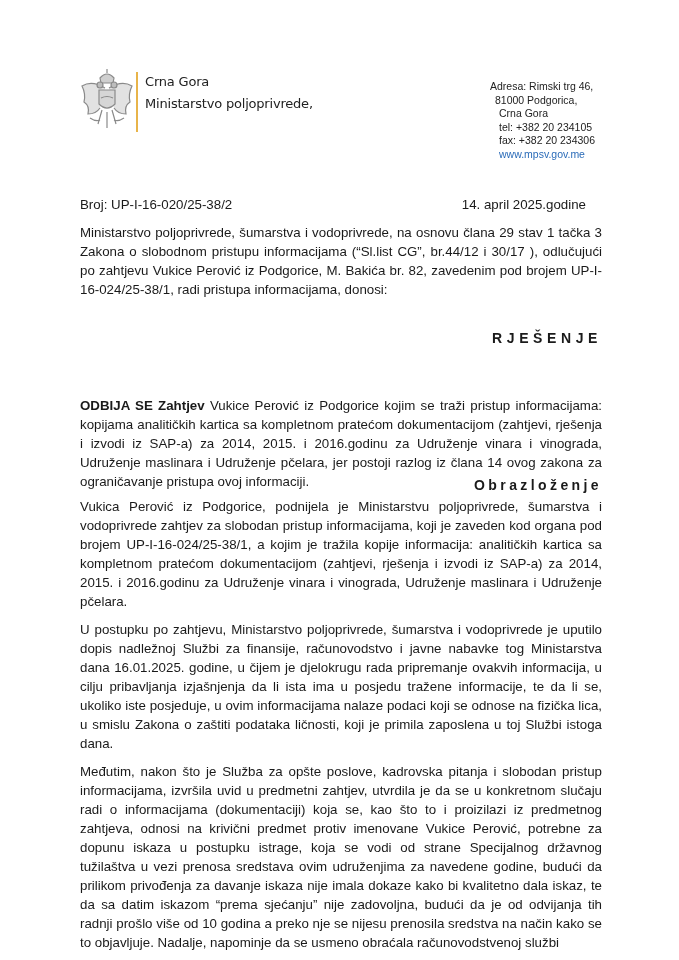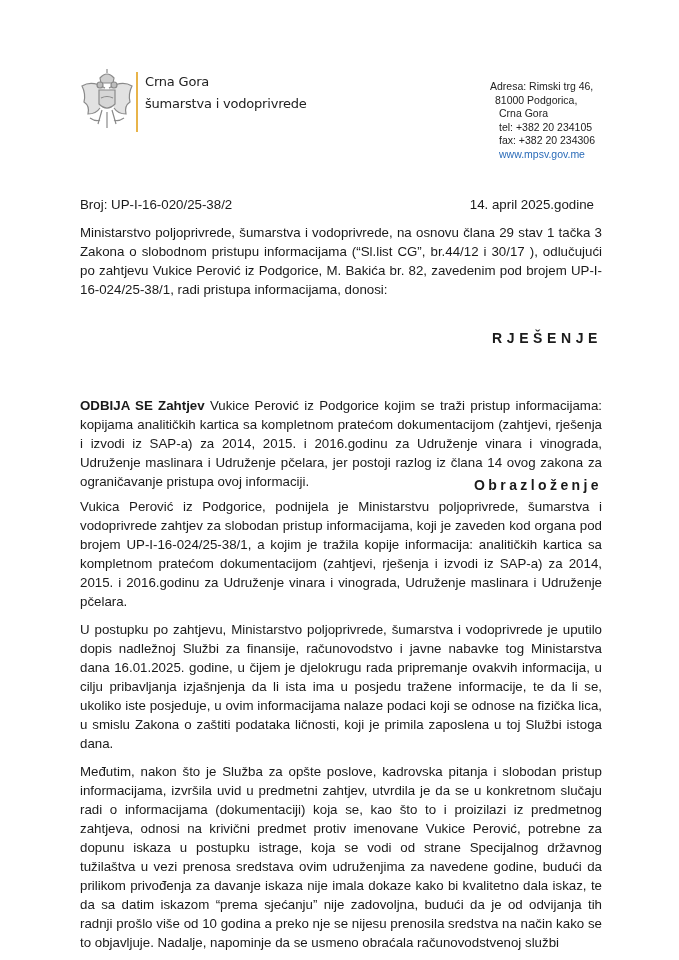--- a/index.html
+++ b/index.html
@@ -11,21 +11,21 @@
   .org { position:absolute; left:145px; top:72px; font-family:"DejaVu Sans", sans-serif; font-size:13px; line-height:19px; color:#222; letter-spacing:-0.2px; }
   .org .l1 { margin-bottom:3px; }
   .contact { position:absolute; left:490px; top:80px; font-size:10.5px; line-height:13.5px; color:#222; }
   .contact div { white-space:nowrap; }
   .contact .i1 { padding-left:5px; }
   .contact .i2 { padding-left:9px; }
   .contact .web { color:#2a6bb8; padding-left:9px; }
   .doc { position:absolute; left:80px; width:522px; font-size:13.3px; line-height:19px; }
   .meta { position:absolute; left:80px; top:197px; width:522px; height:20px; font-size:13.3px; }
   .meta .broj { position:absolute; left:0; top:0; }
-  .meta .date { position:absolute; right:8px; top:0;margin-left:40px; }
+  .meta .date { position:absolute; right:16px; top:0;margin-left:40px; }
   p { margin:0; text-align:justify; }
   .intro { top:223px; }
   .heading { position:absolute; left:80px; width:522px; text-align:right; font-weight:bold; font-size:14px; letter-spacing:4.6px; }
   .h1 { top:330px; }
   .h2 { top:477px; letter-spacing:3.4px; }
   .dispositive { top:350px;margin-top:46px; }
   .reasoning { top:497px; }
   .reasoning p { margin-bottom:9px; }
   b { font-weight:bold; }
 </style>
@@ -50,21 +50,21 @@
         <path d="M23 30 Q29 27 35 30"></path>
 
         <path d="M24 42 L20 56 M34 42 L38 56 M29 44 L29 60"></path>
         <path d="M12 50 Q18 54 22 52 M46 50 Q40 54 36 52"></path>
       </g>
     </svg>
   </div>
   <div class="vrule"></div>
   <div class="org">
     <div class="l1">Crna Gora</div>
-    <div>šumarstva i vodoprivrede</div>
+    <div>Ministarstvo poljoprivrede,</div>
   </div>
   <div class="contact">
     <div>Adresa: Rimski trg 46,</div>
     <div class="i1">81000 Podgorica,</div>
     <div class="i2">Crna Gora</div>
     <div class="i2">tel: +382 20 234105</div>
     <div class="i2">fax: +382 20 234306</div>
     <div class="web">www.mpsv.gov.me</div>
   </div>
 </div>

